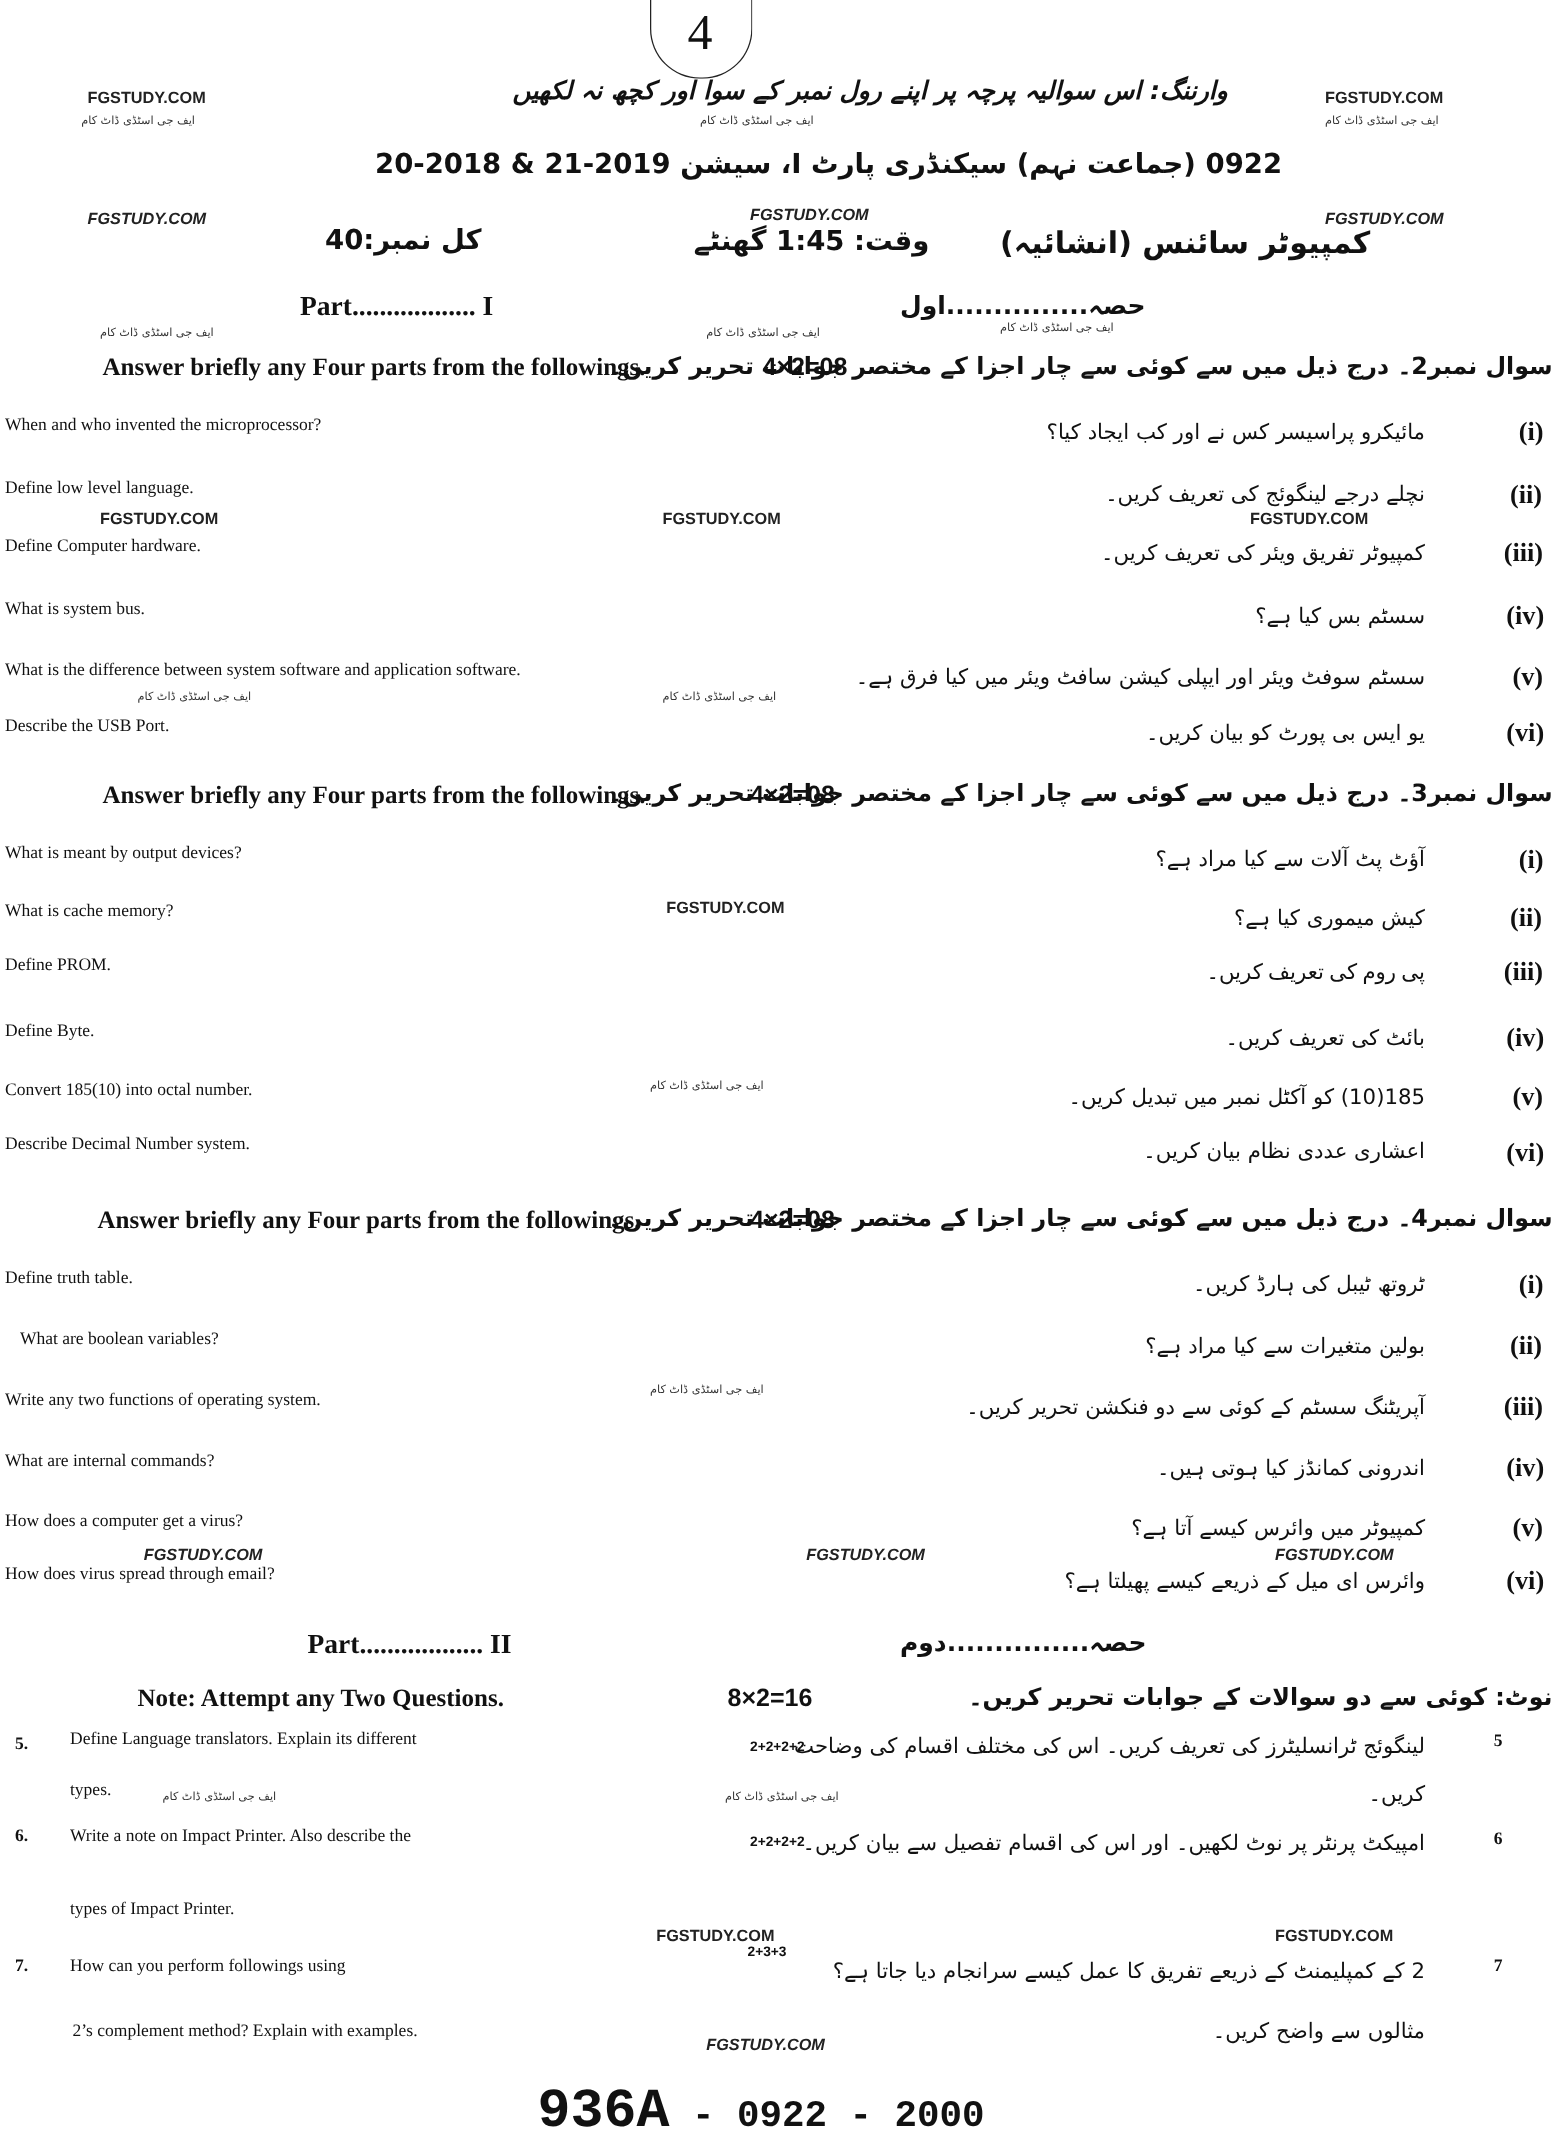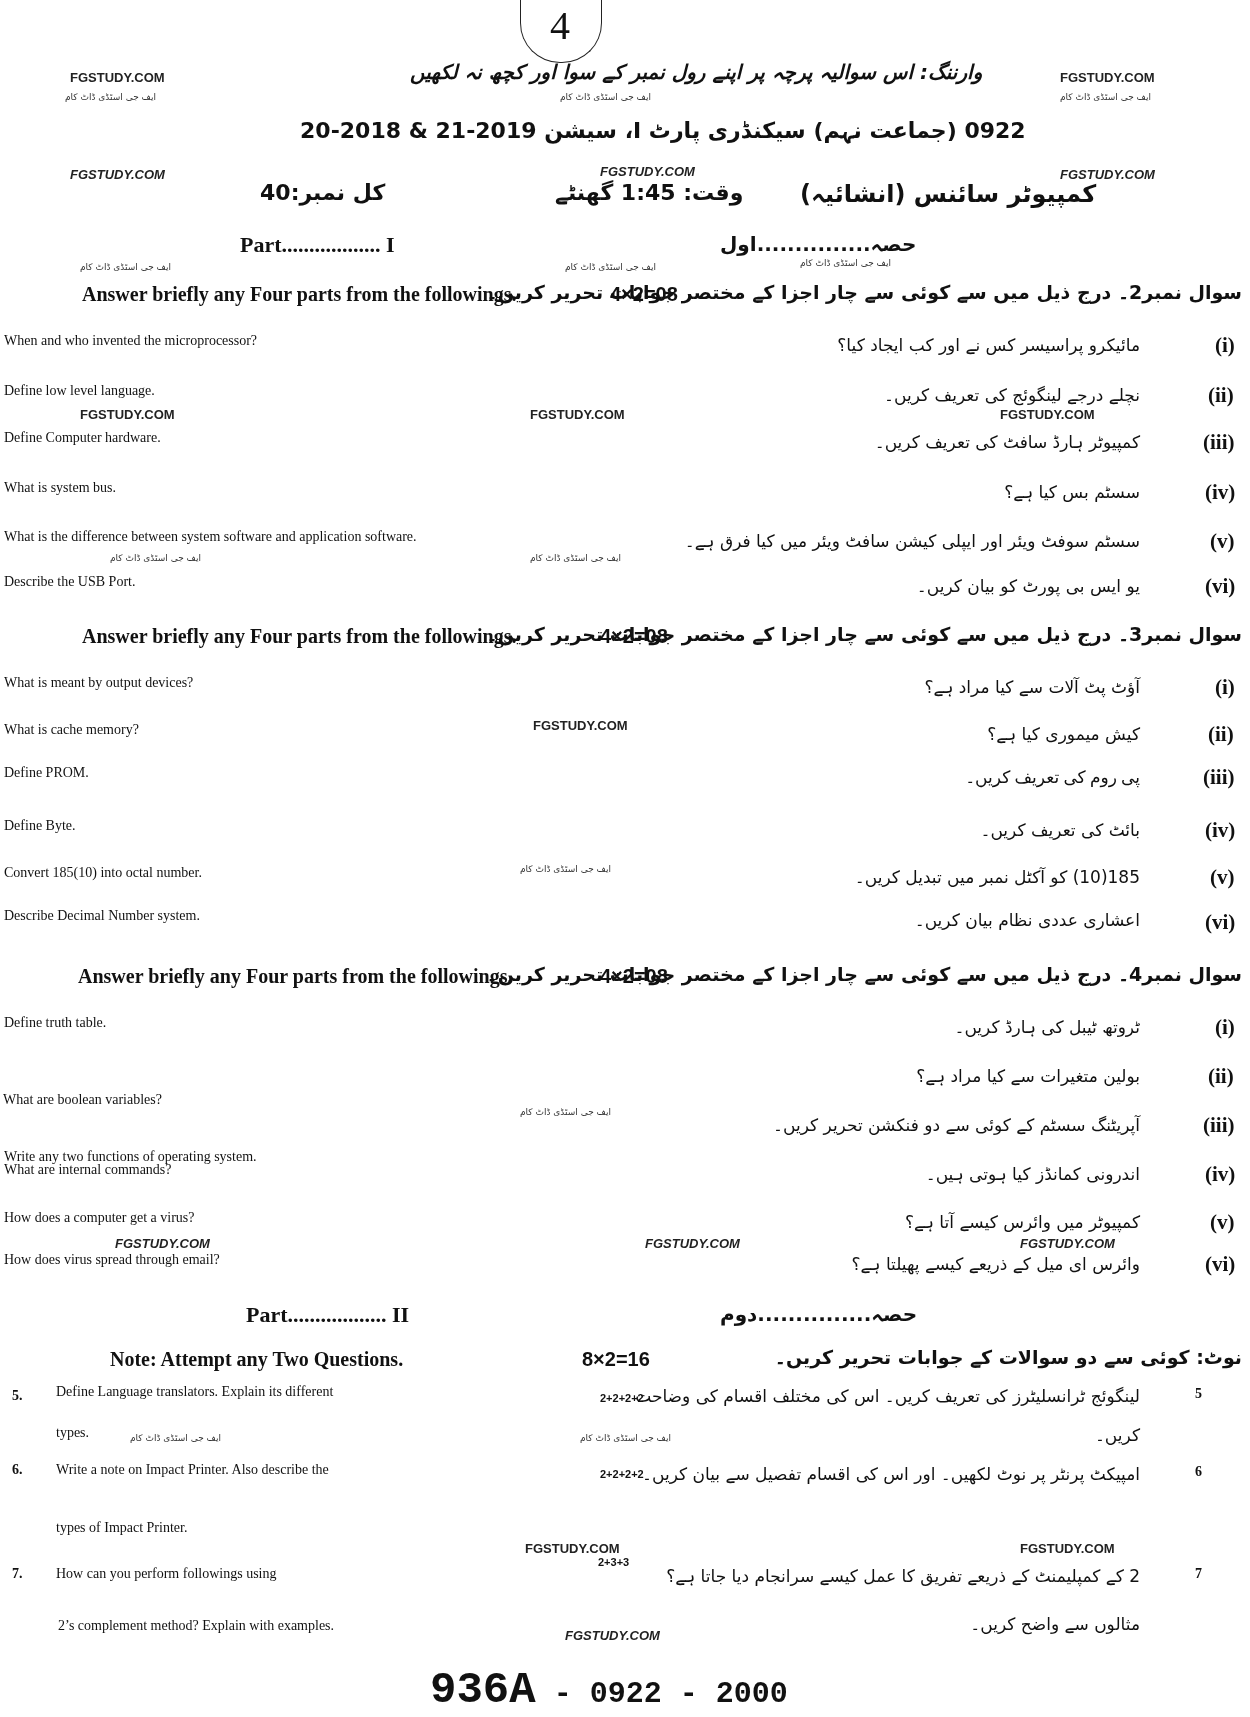--- a/index.html
+++ b/index.html
@@ -56,21 +56,21 @@
 <div class="abs rn" style="left:1215px;top:333px;">(i)</div>
 
 <div class="abs en" style="left:4px;top:383px;">Define low level language.</div>
 <div class="abs ur" style="right:110px;top:385px;font-size:17px;">نچلے درجے لینگوئج کی تعریف کریں۔</div>
 <div class="abs rn" style="left:1208px;top:383px;">(ii)</div>
 <div class="abs wm" style="left:80px;top:407px;">FGSTUDY.COM</div>
 <div class="abs wm" style="left:530px;top:407px;">FGSTUDY.COM</div>
 <div class="abs wm" style="left:1000px;top:407px;">FGSTUDY.COM</div>
 
 <div class="abs en" style="left:4px;top:430px;">Define Computer hardware.</div>
-<div class="abs ur" style="right:110px;top:432px;font-size:17px;">کمپیوٹر ہارڈ سافٹ کی تعریف کریں۔</div>
+<div class="abs ur" style="right:110px;top:432px;font-size:17px;">کمپیوٹر تفریق ویئر کی تعریف کریں۔</div>
 <div class="abs rn" style="left:1203px;top:430px;">(iii)</div>
 
 <div class="abs en" style="left:4px;top:480px;">What is system bus.</div>
 <div class="abs ur" style="right:110px;top:482px;font-size:17px;">سسٹم بس کیا ہے؟</div>
 <div class="abs rn" style="left:1205px;top:480px;">(iv)</div>
 
 <div class="abs en" style="left:4px;top:529px;">What is the difference between system software and application software.</div>
 <div class="abs ur" style="right:110px;top:531px;font-size:17px;">سسٹم سوفٹ ویئر اور ایپلی کیشن سافٹ ویئر میں کیا فرق ہے۔</div>
 <div class="abs rn" style="left:1210px;top:529px;">(v)</div>
 <div class="abs wm-ur" style="left:110px;top:553px;">ایف جی اسٹڈی ڈاٹ کام</div>
@@ -111,25 +111,25 @@
 <div class="abs rn" style="left:1205px;top:910px;">(vi)</div>
 
 <div class="abs bold" style="left:78px;top:965px;font-size:20px;">Answer briefly any Four parts from the followings.</div>
 <div class="abs bold" style="left:600px;top:965px;font-size:20px;font-family:'Liberation Sans',sans-serif;">4×2=08</div>
 <div class="abs ur bold" style="right:8px;top:963px;font-size:19px;">سوال نمبر4۔ درج ذیل میں سے کوئی سے چار اجزا کے مختصر جوابات تحریر کریں۔</div>
 
 <div class="abs en" style="left:4px;top:1015px;">Define truth table.</div>
 <div class="abs ur" style="right:110px;top:1017px;font-size:17px;">ٹروتھ ٹیبل کی ہارڈ کریں۔</div>
 <div class="abs rn" style="left:1215px;top:1015px;">(i)</div>
 
-<div class="abs en" style="left:3px;top:1064px;margin-top:28px;">What are boolean variables?</div>
+<div class="abs en" style="left:16px;top:1064px;">What are boolean variables?</div>
 <div class="abs ur" style="right:110px;top:1066px;font-size:17px;">بولین متغیرات سے کیا مراد ہے؟</div>
 <div class="abs rn" style="left:1208px;top:1064px;">(ii)</div>
 
-<div class="abs en" style="left:4px;top:1113px;margin-top:36px;">Write any two functions of operating system.</div>
+<div class="abs en" style="left:4px;top:1113px;">Write any two functions of operating system.</div>
 <div class="abs wm-ur" style="left:520px;top:1107px;">ایف جی اسٹڈی ڈاٹ کام</div>
 <div class="abs ur" style="right:110px;top:1115px;font-size:17px;">آپریٹنگ سسٹم کے کوئی سے دو فنکشن تحریر کریں۔</div>
 <div class="abs rn" style="left:1203px;top:1113px;">(iii)</div>
 
 <div class="abs en" style="left:4px;top:1162px;">What are internal commands?</div>
 <div class="abs ur" style="right:110px;top:1164px;font-size:17px;">اندرونی کمانڈز کیا ہوتی ہیں۔</div>
 <div class="abs rn" style="left:1205px;top:1162px;">(iv)</div>
 
 <div class="abs en" style="left:4px;top:1210px;">How does a computer get a virus?</div>
 <div class="abs ur" style="right:110px;top:1212px;font-size:17px;">کمپیوٹر میں وائرس کیسے آتا ہے؟</div>

